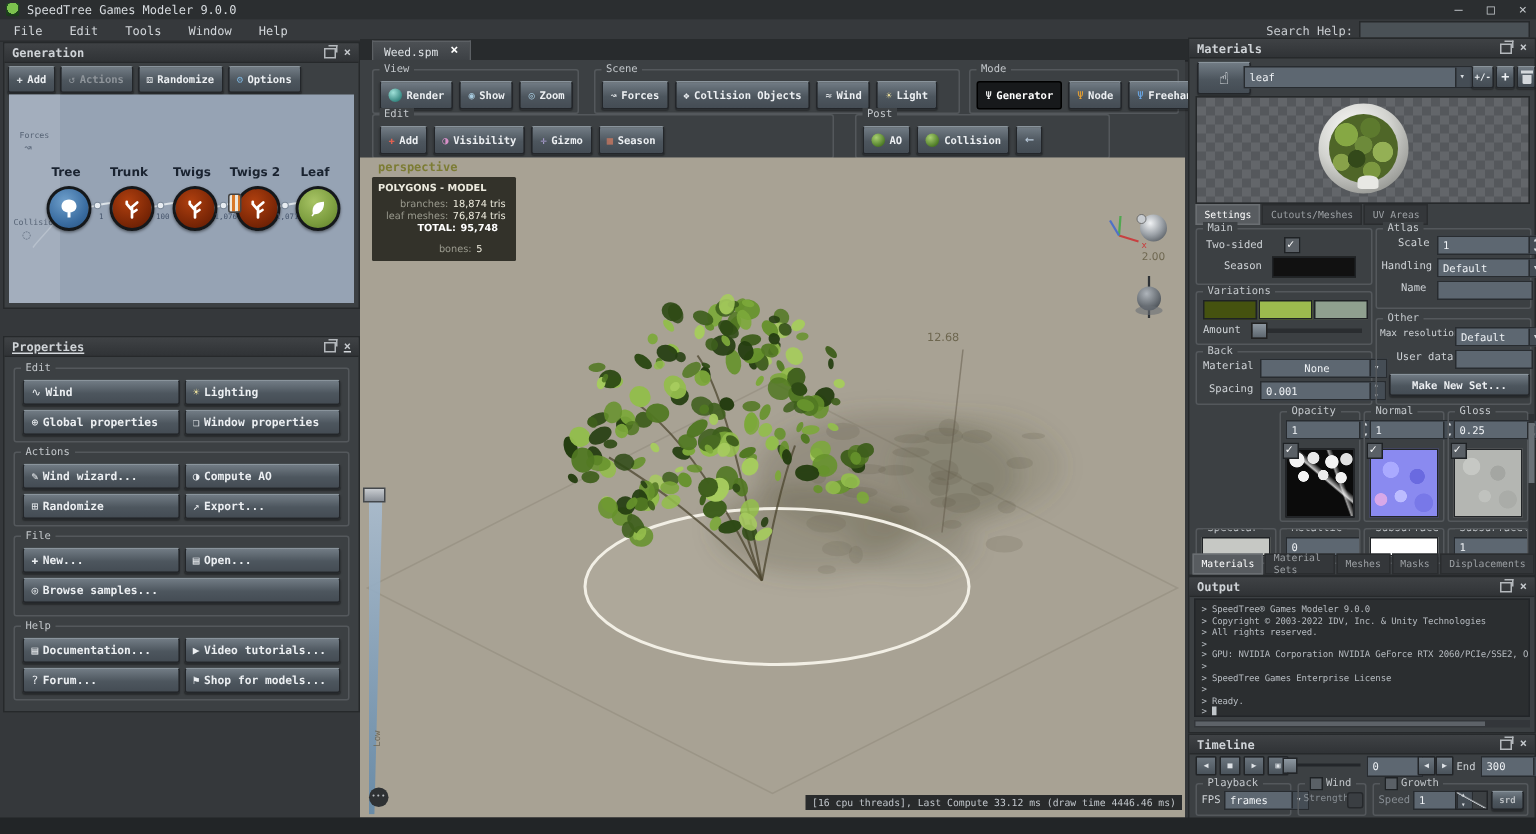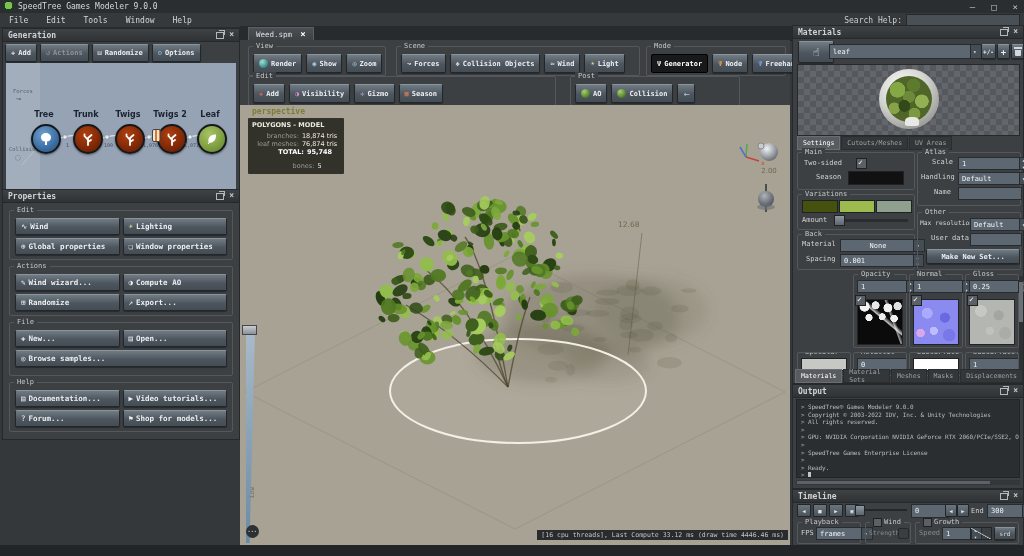--- a/index.html
+++ b/index.html
@@ -254,21 +254,21 @@
             <path d="M3 12 L6.5 7.5" stroke="#fff" stroke-width="1"></path>
           </svg>
       </div>
       <span class="linknum" style="left:60px;top:79px;">1</span>
       <span class="linknum" style="left:98px;top:79px;">100</span>
       <span class="linknum" style="left:137px;top:79px;">1,076</span>
       <span class="linknum" style="left:178px;top:79px;">1,071</span>
     </div>
   </div>
 
-  <div class="abs panel" style="left:2px;top:189px;width:236px;height:249px;">
+  <div class="abs panel" style="left:2px;top:224px;width:236px;height:249px;text-decoration:underline;">
     <div class="ptitle">
       <span>Properties</span>
       <span class="pticons">
           <span class="icon-float"></span>
       <span class="pclose">×</span>
         </span>
     </div>
     <div class="grp" style="left:6px;right:6px;top:20px;height:48px;">
       <span class="lg">Edit</span>
       <div style="display:grid;grid-template-columns:1fr 1fr;gap:3px;padding:7px 5px 4px;">

